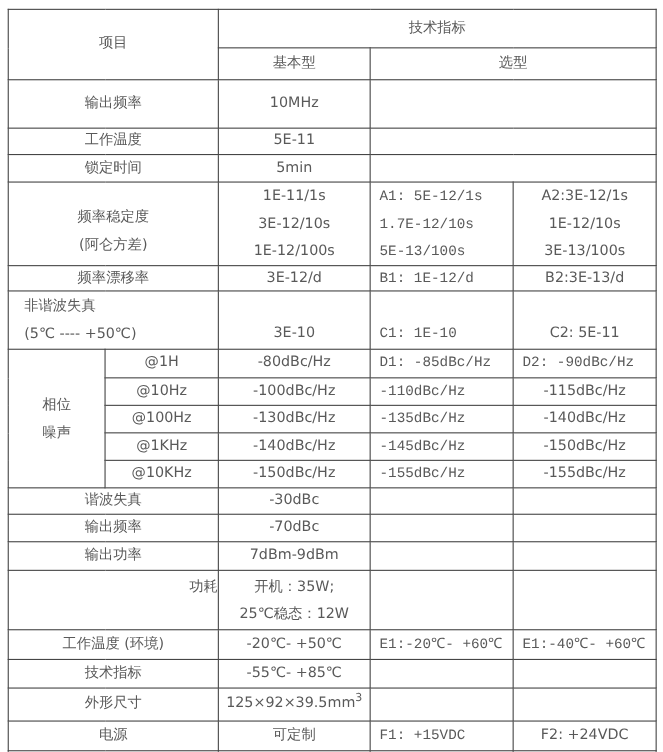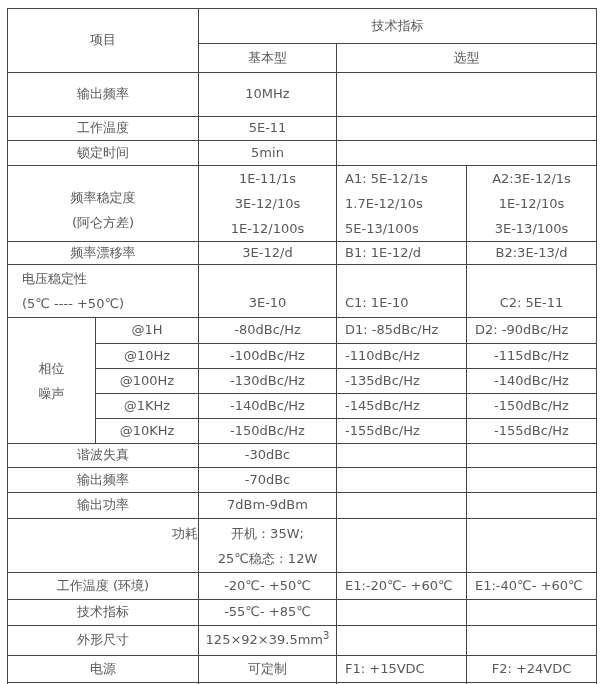--- a/index.html
+++ b/index.html
@@ -19,21 +19,21 @@
   }
   td {
     border:1px solid #454545;
     text-align:center;
     vertical-align:middle;
     padding:0;
     line-height:1.25;
     overflow:hidden;
   }
   
-  .cl  { text-align:left; padding-left:8px; }   
+  .cl  { text-align:left; padding-left:8px;font-family:Liberation Mono, monospace; }   
   .cl2 { text-align:left; padding-left:14px; }  
   .vb  { vertical-align:bottom; padding-bottom:6px; }
   .vt  { vertical-align:top; padding-top:7px;text-align:right; }
   .ml div { line-height:25px; }                 
   .hdr { color:#595959; }
   sup { font-size:10px; line-height:0; }
 </style>
 </head>
 <body>
 
@@ -99,21 +99,21 @@
 
   <tr style="height:23px">
     <td colspan="2"><span>频率漂移率</span></td>
     <td><span>3E-12/d</span></td>
     <td class="cl"><span>B1: 1E-12/d</span></td>
     <td><span>B2:3E-13/d</span></td>
   </tr>
 
   <tr style="height:53px">
     <td colspan="2" class="cl2 ml">
-      <div>电压稳定性</div>
+      <div>非谐波失真</div>
       <div>(5℃ ---- +50℃)</div>
     </td>
     <td class="vb"><span>3E-10</span></td>
     <td class="vb cl"><span>C1: 1E-10</span></td>
     <td class="vb"><span>C2: 5E-11</span></td>
   </tr>
 
   <tr style="height:26px">
     <td rowspan="5" class="ml">
       <div>相位</div>

